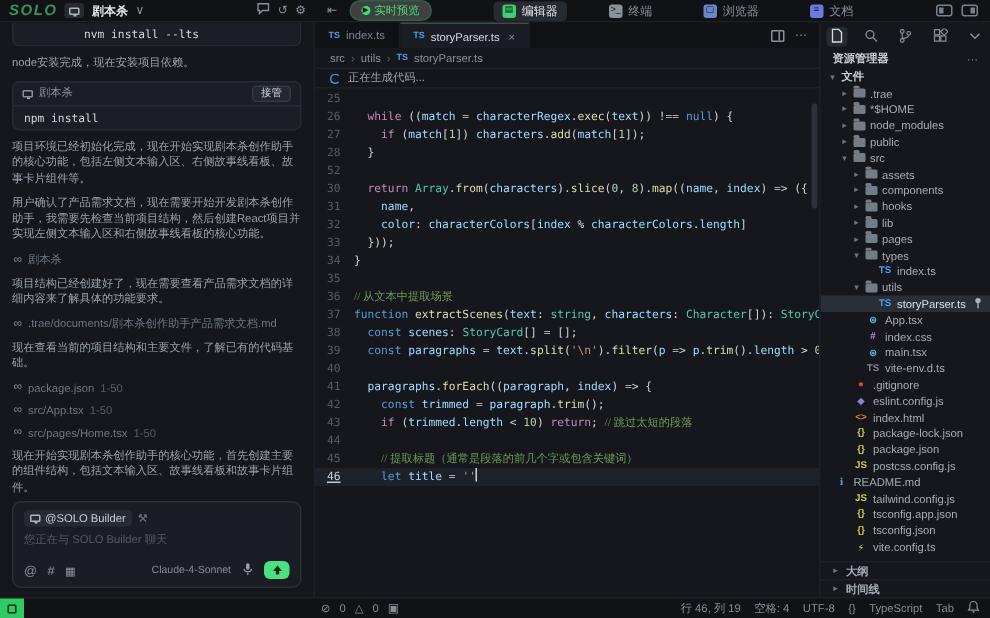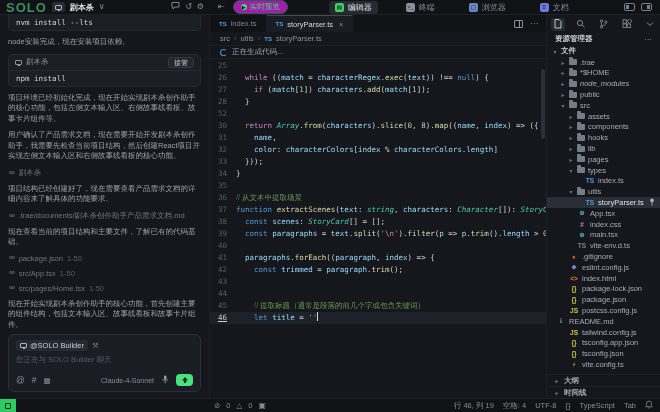--- a/index.html
+++ b/index.html
@@ -3,47 +3,47 @@
 <meta charset="utf-8">
 <style>
   html,body{margin:0;padding:0;background:#0e1013;}
   *{box-sizing:border-box;}
   body{width:660px;height:412px;overflow:hidden;font-family:"Liberation Sans","DejaVu Sans",sans-serif;color:#c9ced6;position:relative;}
   .mono{font-family:"DejaVu Sans Mono","Liberation Mono",monospace;}
 
   
   .topbar{height:15px;background:#101216;display:flex;align-items:center;font-size:8px;border-bottom:1px solid #1d2127;}
   .tb-left{width:210px;flex:none;display:flex;align-items:center;gap:5px;padding:0 6px;}
-  .logo{font-weight:bold;letter-spacing:1px;font-size:13px;color:#3e8e5e;}
+  .logo{font-weight:bold;letter-spacing:1px;font-size:10px;color:#3e8e5e;font-style:italic;}
   .modechip{width:13px;height:10px;background:#262b32;border-radius:2px;display:flex;align-items:center;justify-content:center;}
   .mon{width:7px;height:5px;border:1px solid #aeb4bd;border-radius:1px;position:relative;}
   .mon::after{content:"";position:absolute;left:2px;bottom:-2px;width:2px;height:1px;background:#aeb4bd;}
   .ws{color:#e3e6ea;font-weight:bold;}
   .tb-left .sp{flex:1;}
   .tbic{color:#8a919c;font-size:8px;line-height:10px;}
-  .pill{display:flex;align-items:center;gap:3px;border:1px solid #2c5e41;background:#a21caf;color:#45d977;border-radius:8px;padding:1px 7px;font-size:7.5px;margin-left:8px;}
+  .pill{display:flex;align-items:center;gap:3px;border:1px solid #2c5e41;background:#404040;color:#45d977;border-radius:8px;padding:1px 7px;font-size:7.5px;margin-left:8px;}
   .pill .dot{width:6px;height:6px;border-radius:50%;background:#45d977;color:#0c1710;font-size:5px;line-height:6px;text-align:center;}
   .tb-tabs{flex:1;display:flex;align-items:center;gap:22px;justify-content:center;}
   .tb-tab{display:flex;align-items:center;gap:4px;color:#8a919c;padding:1px 6px;border-radius:3px;}
   .tb-tab.on{background:#262b32;color:#e3e6ea;}
   .tb-ic{width:9px;height:9px;border-radius:2px;font-size:6px;line-height:9px;text-align:center;color:#0f1510;background:#8a919c;}
   .tb-tab.on .tb-ic{background:#3ecf6e;}
   .tb-right{display:flex;gap:6px;padding:0 8px;}
   .win{width:11px;height:8px;border:1px solid #79818c;border-radius:2px;position:relative;}
   .win.l::before{content:"";position:absolute;left:1px;top:1px;bottom:1px;width:3px;background:#79818c;}
   .win.r::before{content:"";position:absolute;right:1px;top:1px;bottom:1px;width:3px;background:#79818c;}
 
   
   .main{display:flex;height:383px;}
 
   
   .chat{width:210px;flex:none;background:#15171c;border-right:1px solid #1d2127;display:flex;flex-direction:column;}
   .chat-scroll{flex:1;overflow:hidden;padding:0 8px;}
   .blk{background:#1b1e24;border:1px solid #262b32;border-radius:5px;margin:5px 0;}
-  .blk.clip{margin-top:0;border-top:none;border-top-left-radius:0;border-top-right-radius:0;}
+  .blk.clip{margin-top:0;border-top:none;border-top-left-radius:0;border-top-right-radius:0;padding-left:40px;}
   .cmdline{padding:3px 7px;font-size:7.5px;color:#d2d6db;white-space:pre;}
   .term-h{display:flex;align-items:center;gap:4px;padding:2px 6px;border-bottom:1px solid #262b32;color:#8a919c;font-size:7.5px;}
   .btn{margin-left:auto;border:1px solid #343a43;background:#23272e;color:#cdd2da;border-radius:3px;font-size:7px;padding:0 5px;height:11px;line-height:10px;}
   .p{font-size:7.5px;line-height:10.5px;color:#9aa1ab;margin:6px 0;}
   .ref{display:flex;align-items:center;gap:4px;font-size:7.5px;color:#6f7680;margin:6px 1px;white-space:nowrap;overflow:hidden;}
   .ref .lnk{color:#7d8590;flex:none;font-size:8px;line-height:8px;}
   .ref .rng{color:#565d66;}
 
   .inputbox{margin:3px 8px 6px;border:1px solid #2b3039;background:#1a1d23;border-radius:6px;padding:5px 7px;height:58px;display:flex;flex-direction:column;flex:none;}
   .agent-row{display:flex;align-items:center;gap:4px;}
@@ -70,21 +70,21 @@
   .genstrip{height:14px;display:flex;align-items:center;gap:5px;padding:0 10px;font-size:7.5px;color:#9aa1ab;background:#14161b;border-top:1px solid #1d2127;border-bottom:1px solid #1d2127;flex:none;}
   .spin2{width:7px;height:7px;border:1px solid #4a90d9;border-right-color:transparent;border-radius:50%;}
   .codewrap{flex:1;overflow:hidden;position:relative;padding-top:1px;}
   .cl{display:flex;height:12px;line-height:12px;font-size:7.5px;font-family:"DejaVu Sans Mono","Liberation Mono",monospace;}
   .cl .ln{width:26px;flex:none;text-align:right;padding-right:9px;color:#565d68;}
   .cl .ct{white-space:pre;}
   .cl.cur{background:#1d212a;}
   .cl.cur .ln{color:#c8ccd2;text-decoration:underline;}
   .caret{display:inline-block;width:1px;height:9px;background:#d4d4d4;vertical-align:-1px;}
   .tk-k{color:#c586c0;} .tk-d{color:#569cd6;} .tk-f{color:#dcdcaa;} .tk-v{color:#9cdcfe;}
-  .tk-t{color:#4ec9b0;font-style:italic;} .tk-s{color:#ce9178;} .tk-n{color:#b5cea8;} .tk-c{color:#6a9955;font-family:Liberation Serif, serif;} .tk-p{color:#d4d4d4;}
+  .tk-t{color:#4ec9b0;} .tk-s{color:#ce9178;} .tk-n{color:#b5cea8;} .tk-c{color:#6a9955;font-family:Liberation Serif, serif;} .tk-p{color:#d4d4d4;}
   .esb{position:absolute;right:1px;top:10px;width:4px;height:70px;background:#2c3139;border-radius:2px;}
 
   
   .side{width:114px;flex:none;background:#15171c;border-left:1px solid #1d2127;display:flex;flex-direction:column;}
   .side-icons{height:18px;display:flex;align-items:center;justify-content:center;gap:9px;flex:none;color:#8a919c;}
   .sic{display:flex;align-items:center;justify-content:center;width:14px;height:13px;border-radius:3px;}
   .sic.on{background:#262b32;}
   .side-h{display:flex;align-items:center;padding:1px 8px 2px;font-size:7.5px;font-weight:bold;color:#c9ced6;flex:none;}
   .side-h .more{margin-left:auto;color:#8a919c;font-weight:normal;}
   .tree{flex:1;overflow:hidden;font-size:7.5px;}
@@ -326,20 +326,21 @@
           <div class="cl">
             <span class="ln">41</span>
             <span class="ct"><span class="tk-p">  </span><span class="tk-v">paragraphs</span><span class="tk-p">.</span><span class="tk-f">forEach</span><span class="tk-p">((</span><span class="tk-v">paragraph</span><span class="tk-p">, </span><span class="tk-v">index</span><span class="tk-p">) =&gt; {</span></span>
           </div>
           <div class="cl">
             <span class="ln">42</span>
             <span class="ct"><span class="tk-p">    </span><span class="tk-d">const</span><span class="tk-p"> </span><span class="tk-v">trimmed</span><span class="tk-p"> = </span><span class="tk-v">paragraph</span><span class="tk-p">.</span><span class="tk-f">trim</span><span class="tk-p">();</span></span>
           </div>
           <div class="cl">
             <span class="ln">43</span>
+            <span class="ct"><span class="tk-p">    </span><span class="tk-k">if</span><span class="tk-p"> (</span><span class="tk-v">trimmed</span><span class="tk-p">.</span><span class="tk-v">length</span><span class="tk-p"> &lt; </span><span class="tk-n">10</span><span class="tk-p">) </span><span class="tk-k">return</span><span class="tk-p">; </span><span class="tk-c">// 跳过太短的段落</span></span>
           </div>
           <div class="cl">
             <span class="ln">44</span>
             <span class="ct"></span>
           </div>
           <div class="cl">
             <span class="ln">45</span>
             <span class="ct"><span class="tk-p">    </span><span class="tk-c">// 提取标题（通常是段落的前几个字或包含关键词）</span></span>
           </div>
           <div class="cl cur">
@@ -398,21 +399,21 @@
         <div class="trow" style="padding-left: 13px;">
           <span class="arr">▸</span>
           <span class="fold"></span>
           <span>.trae</span>
         </div>
         <div class="trow" style="padding-left: 13px;">
           <span class="arr">▸</span>
           <span class="fold"></span>
           <span>*$HOME</span>
         </div>
-        <div class="trow" style="padding-left: 13px; font-style: italic;">
+        <div class="trow" style="padding-left: 13px;">
           <span class="arr">▸</span>
           <span class="fold"></span>
           <span>node_modules</span>
         </div>
         <div class="trow" style="padding-left: 13px;">
           <span class="arr">▸</span>
           <span class="fold"></span>
           <span>public</span>
         </div>
         <div class="trow" style="padding-left: 13px;">

